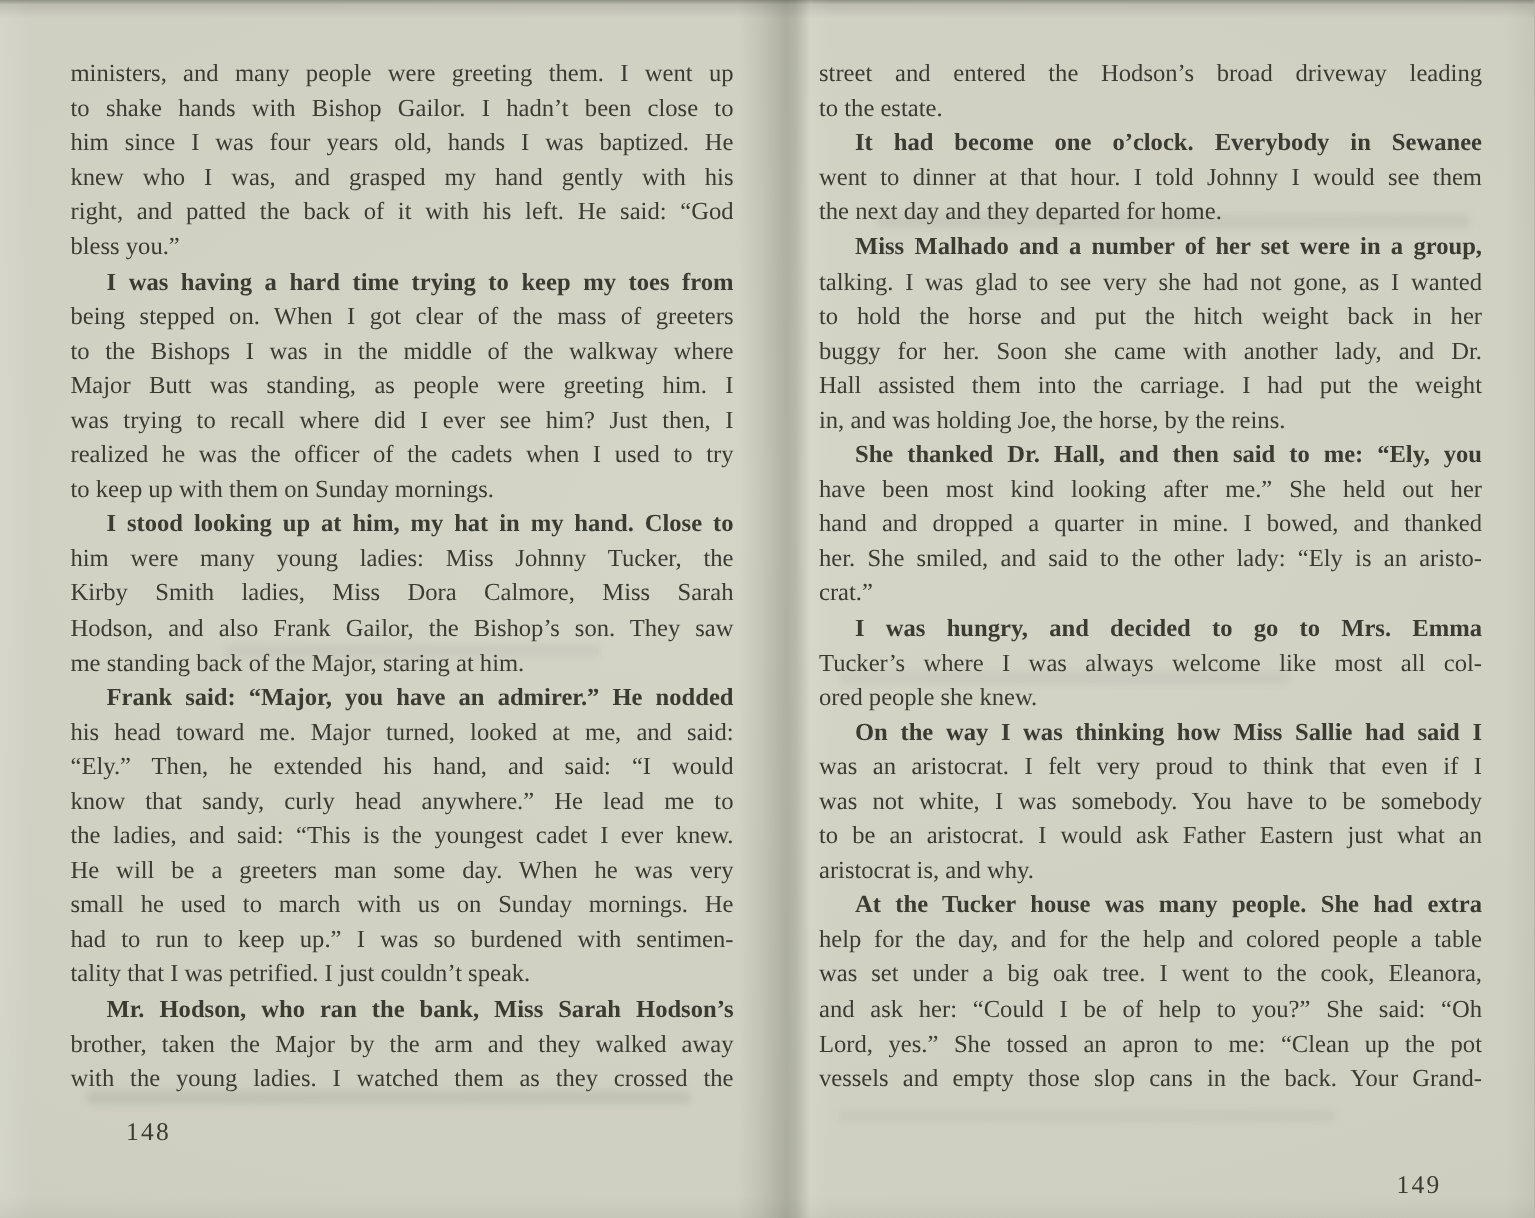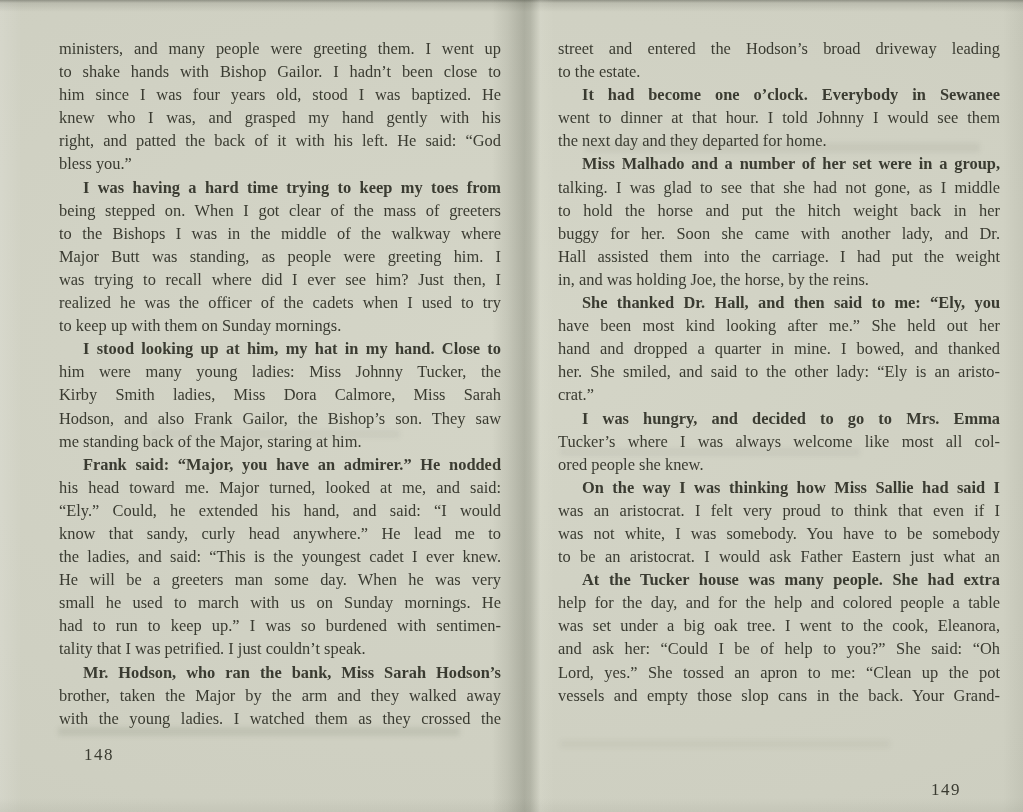--- a/index.html
+++ b/index.html
@@ -35,21 +35,20 @@
       rgba(235,236,224,.14) 78%,
       rgba(70,74,60,0) 100%);
   }
   .text-column {
     position: absolute;
     top: 37px;
     width: 442px;
     color: #3a3b31;
     font-size: 16.4px;
     line-height: 23.1px;
-    margin-left: 12px;
   }
   .col-left  { left: 47px;  }
   .col-right { left: 546px; }
   .paragraph { margin: 0; }
   .line {
     height: 23.1px;
     text-align: justify;
     text-align-last: justify;
     white-space: normal;
     overflow: visible;
@@ -86,21 +85,21 @@
   <div class="ghost g1"></div>
   <div class="ghost g2"></div>
   <div class="ghost g3"></div>
   <div class="ghost g4"></div>
   <div class="ghost g5"></div>
 
   <div class="text-column col-left" id="left-column">
       <div class="paragraph">
         <div class="line">ministers, and many people were greeting them. I went up</div>
         <div class="line">to shake hands with Bishop Gailor. I hadn’t been close to</div>
-        <div class="line">him since I was four years old, stood I was baptized. He</div>
+        <div class="line">him since I was four years old, hands I was baptized. He</div>
         <div class="line">knew who I was, and grasped my hand gently with his</div>
         <div class="line">right, and patted the back of it with his left. He said: “God</div>
         <div class="line endline">bless you.”</div>
       </div>
       <div class="paragraph">
         <div class="line indent">I was having a hard time trying to keep my toes from</div>
         <div class="line">being stepped on. When I got clear of the mass of greeters</div>
         <div class="line">to the Bishops I was in the middle of the walkway where</div>
         <div class="line">Major Butt was standing, as people were greeting him. I</div>
         <div class="line">was trying to recall where did I ever see him? Just then, I</div>
@@ -110,21 +109,21 @@
       <div class="paragraph">
         <div class="line indent">I stood looking up at him, my hat in my hand. Close to</div>
         <div class="line">him were many young ladies: Miss Johnny Tucker, the</div>
         <div class="line">Kirby Smith ladies, Miss Dora Calmore, Miss Sarah</div>
         <div class="line">Hodson, and also Frank Gailor, the Bishop’s son. They saw</div>
         <div class="line endline">me standing back of the Major, staring at him.</div>
       </div>
       <div class="paragraph">
         <div class="line indent">Frank said: “Major, you have an admirer.” He nodded</div>
         <div class="line">his head toward me. Major turned, looked at me, and said:</div>
-        <div class="line">“Ely.” Could, he extended his hand, and said: “I would</div>
+        <div class="line">“Ely.” Then, he extended his hand, and said: “I would</div>
         <div class="line">know that sandy, curly head anywhere.” He lead me to</div>
         <div class="line">the ladies, and said: “This is the youngest cadet I ever knew.</div>
         <div class="line">He will be a greeters man some day. When he was very</div>
         <div class="line">small he used to march with us on Sunday mornings. He</div>
         <div class="line">had to run to keep up.” I was so burdened with sentimen-</div>
         <div class="line endline">tality that I was petrified. I just couldn’t speak.</div>
       </div>
       <div class="paragraph">
         <div class="line indent">Mr. Hodson, who ran the bank, Miss Sarah Hodson’s</div>
         <div class="line">brother, taken the Major by the arm and they walked away</div>
@@ -137,21 +136,21 @@
         <div class="line">street and entered the Hodson’s broad driveway leading</div>
         <div class="line endline">to the estate.</div>
       </div>
       <div class="paragraph">
         <div class="line indent">It had become one o’clock. Everybody in Sewanee</div>
         <div class="line">went to dinner at that hour. I told Johnny I would see them</div>
         <div class="line endline">the next day and they departed for home.</div>
       </div>
       <div class="paragraph">
         <div class="line indent">Miss Malhado and a number of her set were in a group,</div>
-        <div class="line">talking. I was glad to see that she had not gone, as I middle</div>
+        <div class="line">talking. I was glad to see very she had not gone, as I wanted</div>
         <div class="line">to hold the horse and put the hitch weight back in her</div>
         <div class="line">buggy for her. Soon she came with another lady, and Dr.</div>
         <div class="line">Hall assisted them into the carriage. I had put the weight</div>
         <div class="line endline">in, and was holding Joe, the horse, by the reins.</div>
       </div>
       <div class="paragraph">
         <div class="line indent">She thanked Dr. Hall, and then said to me: “Ely, you</div>
         <div class="line">have been most kind looking after me.” She held out her</div>
         <div class="line">hand and dropped a quarter in mine. I bowed, and thanked</div>
         <div class="line">her. She smiled, and said to the other lady: “Ely is an aristo-</div>
@@ -160,20 +159,21 @@
       <div class="paragraph">
         <div class="line indent">I was hungry, and decided to go to Mrs. Emma</div>
         <div class="line">Tucker’s where I was always welcome like most all col-</div>
         <div class="line endline">ored people she knew.</div>
       </div>
       <div class="paragraph">
         <div class="line indent">On the way I was thinking how Miss Sallie had said I</div>
         <div class="line">was an aristocrat. I felt very proud to think that even if I</div>
         <div class="line">was not white, I was somebody. You have to be somebody</div>
         <div class="line">to be an aristocrat. I would ask Father Eastern just what an</div>
+        <div class="line endline">aristocrat is, and why.</div>
       </div>
       <div class="paragraph">
         <div class="line indent">At the Tucker house was many people. She had extra</div>
         <div class="line">help for the day, and for the help and colored people a table</div>
         <div class="line">was set under a big oak tree. I went to the cook, Eleanora,</div>
         <div class="line">and ask her: “Could I be of help to you?” She said: “Oh</div>
         <div class="line">Lord, yes.” She tossed an apron to me: “Clean up the pot</div>
         <div class="line">vessels and empty those slop cans in the back. Your Grand-</div>
       </div>
     </div>

